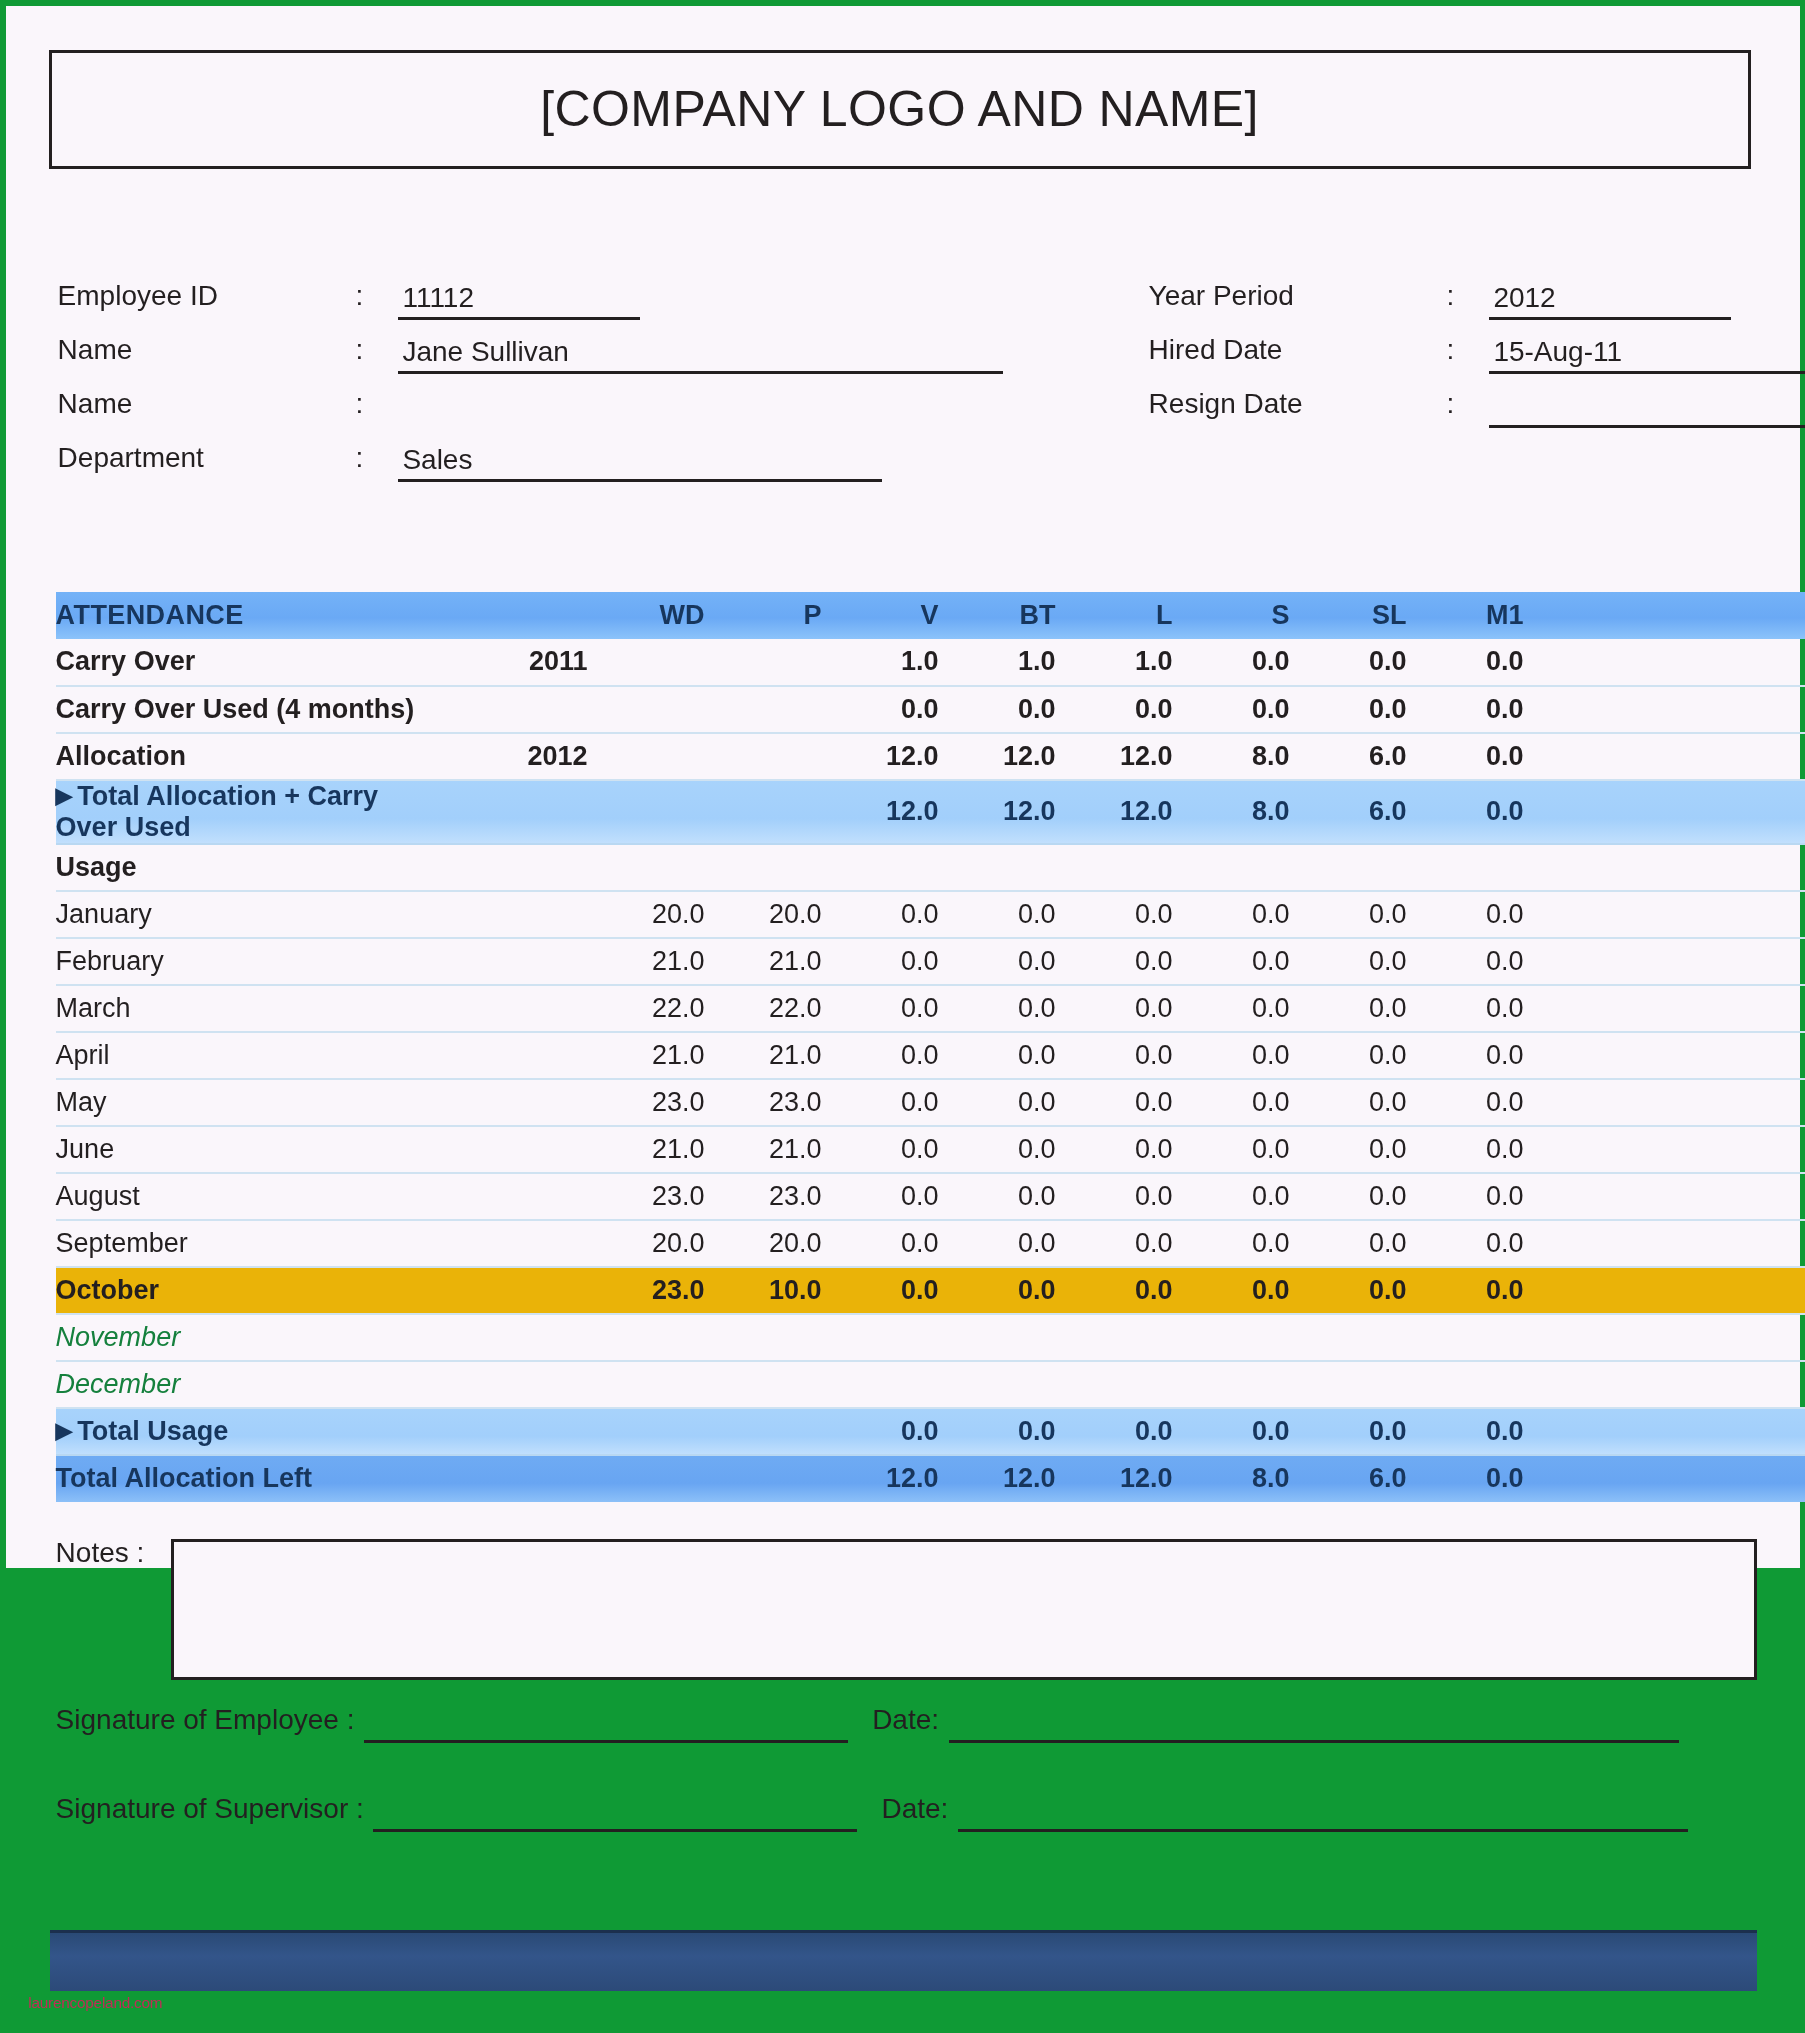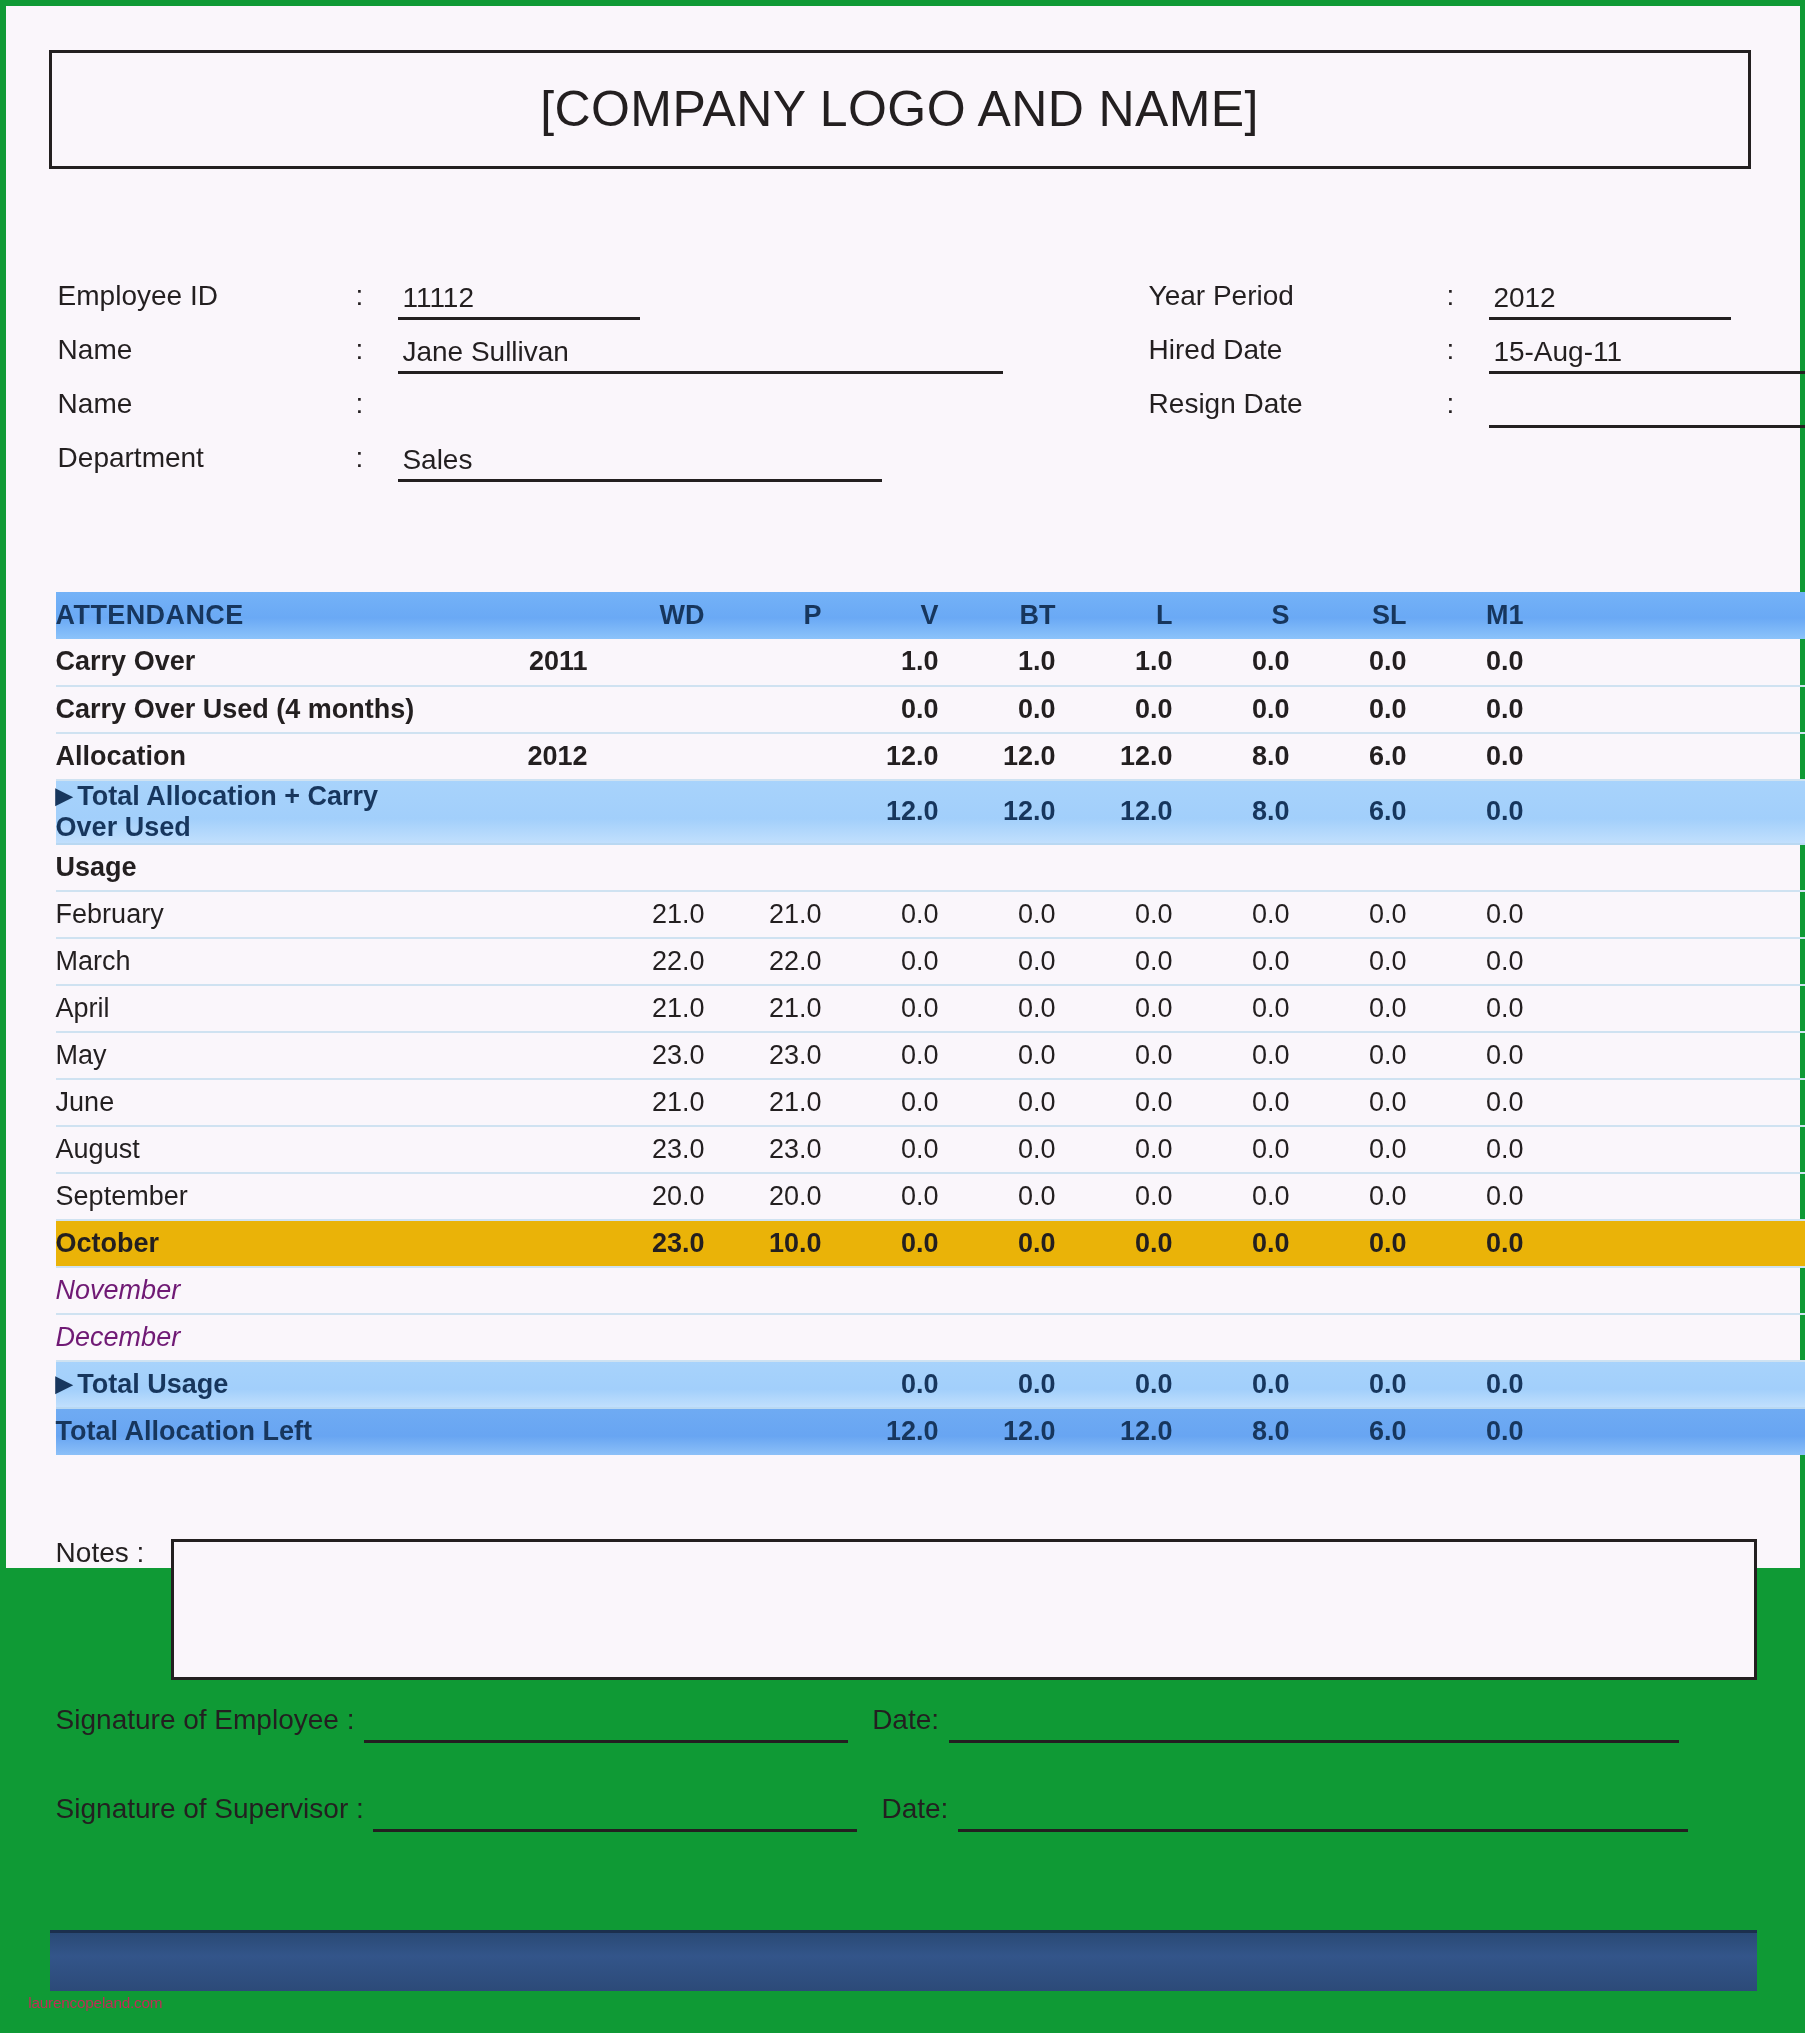--- a/index.html
+++ b/index.html
@@ -123,21 +123,21 @@
   .sub-blue td { border-bottom: 2.4px solid #b9d8f2; }
 
   .tot-blue {
     background: linear-gradient(180deg,#6fabf3 0%, #68a5f2 60%, #8cc0f8 100%);
     color: #17365d;
     font-weight: bold;
   }
   .tot-blue td { border-bottom: none; }
 
   .oct-row { background: #eab308; font-weight: bold; }
-  .ghost .c-label { color: #701a75; font-style: italic; }
+  .ghost .c-label { color: #15803d; font-style: italic; }
   .arrow { font-size: 22px; margin-right: 4.8px; display:inline-block; vertical-align: 1.6px;}
 
   
   #notes-label {
     position: absolute;
     left: 50px;
     top: 1531px;
     font-size: 28px;
     color: #231f20;
   }
@@ -328,20 +328,33 @@
       <td class="r"></td>
       <td class="r"></td>
       <td class="r"></td>
       <td class="r"></td>
       <td></td>
     </tr>
 
     </tbody>
       <tbody id="month-rows">
         <tr class="drow indent">
+          <td class="c-label">January</td>
+          <td class="r"></td>
+          <td class="r">20.0</td>
+          <td class="r">20.0</td>
+          <td class="r">0.0</td>
+          <td class="r">0.0</td>
+          <td class="r">0.0</td>
+          <td class="r">0.0</td>
+          <td class="r">0.0</td>
+          <td class="r">0.0</td>
+          <td></td>
+        </tr>
+        <tr class="drow indent">
           <td class="c-label">February</td>
           <td class="r"></td>
           <td class="r">21.0</td>
           <td class="r">21.0</td>
           <td class="r">0.0</td>
           <td class="r">0.0</td>
           <td class="r">0.0</td>
           <td class="r">0.0</td>
           <td class="r">0.0</td>
           <td class="r">0.0</td>

